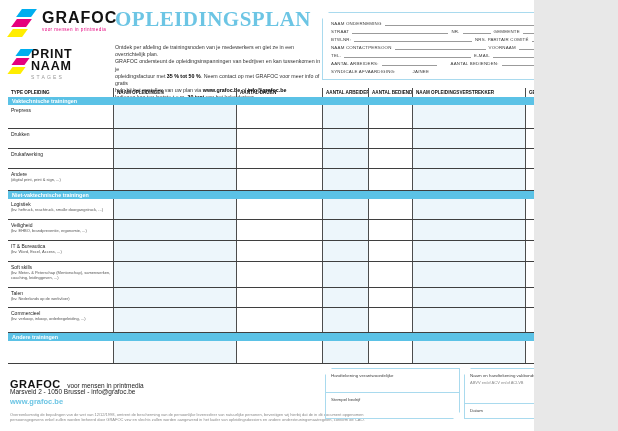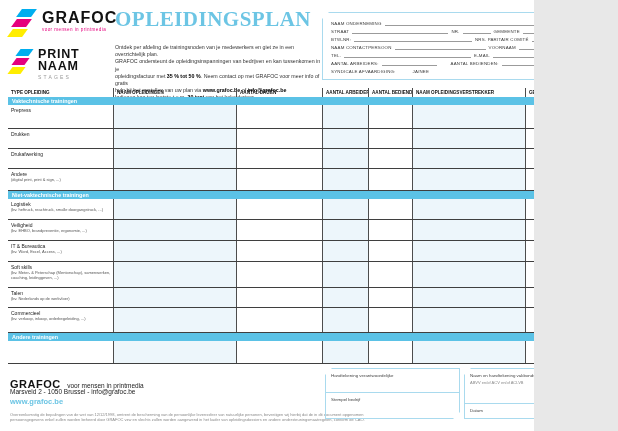--- a/index.html
+++ b/index.html
@@ -13,21 +13,21 @@
   .g2{margin-left:4px;background:var(--magenta);}
   .g3{margin-left:0;background:var(--yellow);}
   .gtext{margin-left:8px;}
   .gname{font-size:16px;font-weight:bold;letter-spacing:1px;color:#111;line-height:17px;}
   .gtag{font-size:4.6px;color:var(--magenta);letter-spacing:.4px;margin-top:1px;}
   .plogo{position:absolute;left:10px;top:49px;display:flex;align-items:flex-start;}
   .pstripe{height:7px;width:13px;margin-bottom:2px;transform:skewX(-36deg);}
   .p1{margin-left:8px;background:var(--cyan);}
   .p2{margin-left:4px;background:var(--magenta);}
   .p3{margin-left:0;background:var(--yellow);}
-  .ptext{margin-left:7px;}
+  .ptext{}
   .pname{font-size:12.5px;font-weight:bold;line-height:11.5px;letter-spacing:.8px;color:#111;}
   .pstages{font-size:5px;color:#999;letter-spacing:2.2px;margin-top:1.5px;}
   
   .title{position:absolute;left:115px;top:10px;font-size:21px;font-weight:bold;
          color:var(--accent);line-height:19.5px;letter-spacing:.5px;font-family:Liberation Serif, serif;}
   .intro{position:absolute;left:115px;top:44px;width:208px;font-size:5.3px;
          line-height:7.2px;color:#333;}
   .intro .b{font-weight:bold;color:#000;}
   
   .cut{clip-path:polygon(7px 0,100% 0,100% calc(100% - 7px),calc(100% - 7px) 100%,0 100%,0 7px);}

